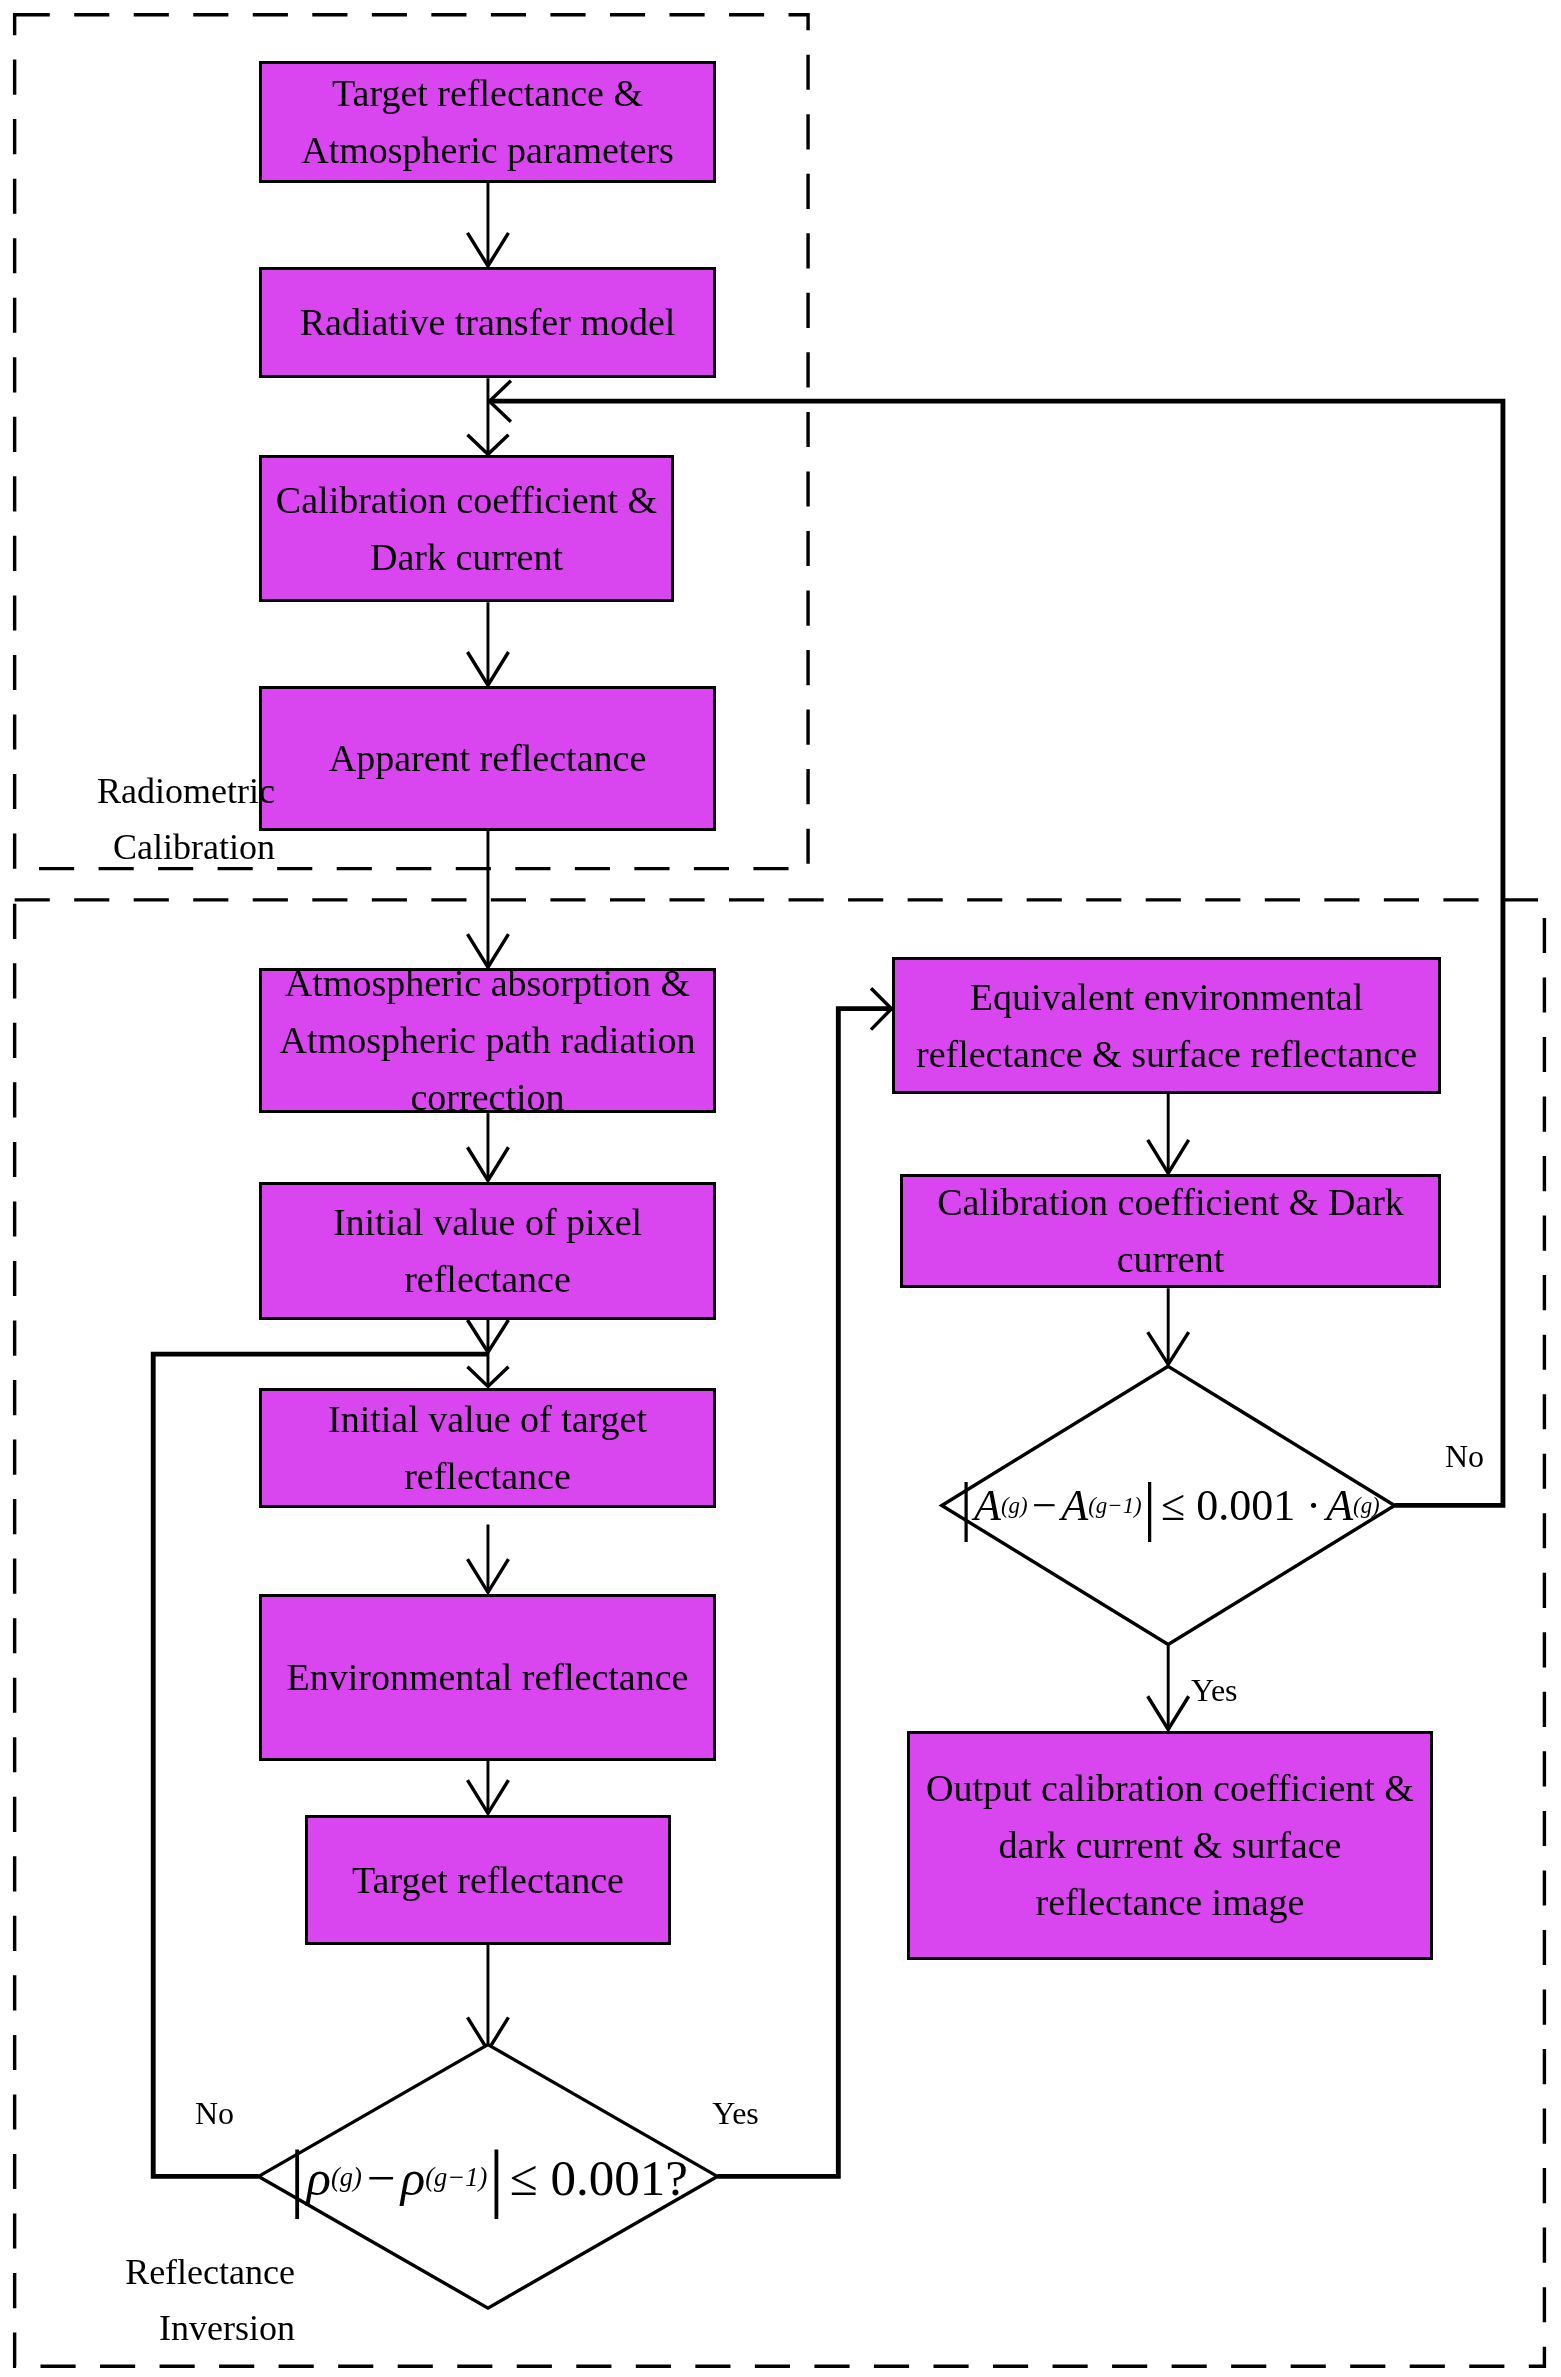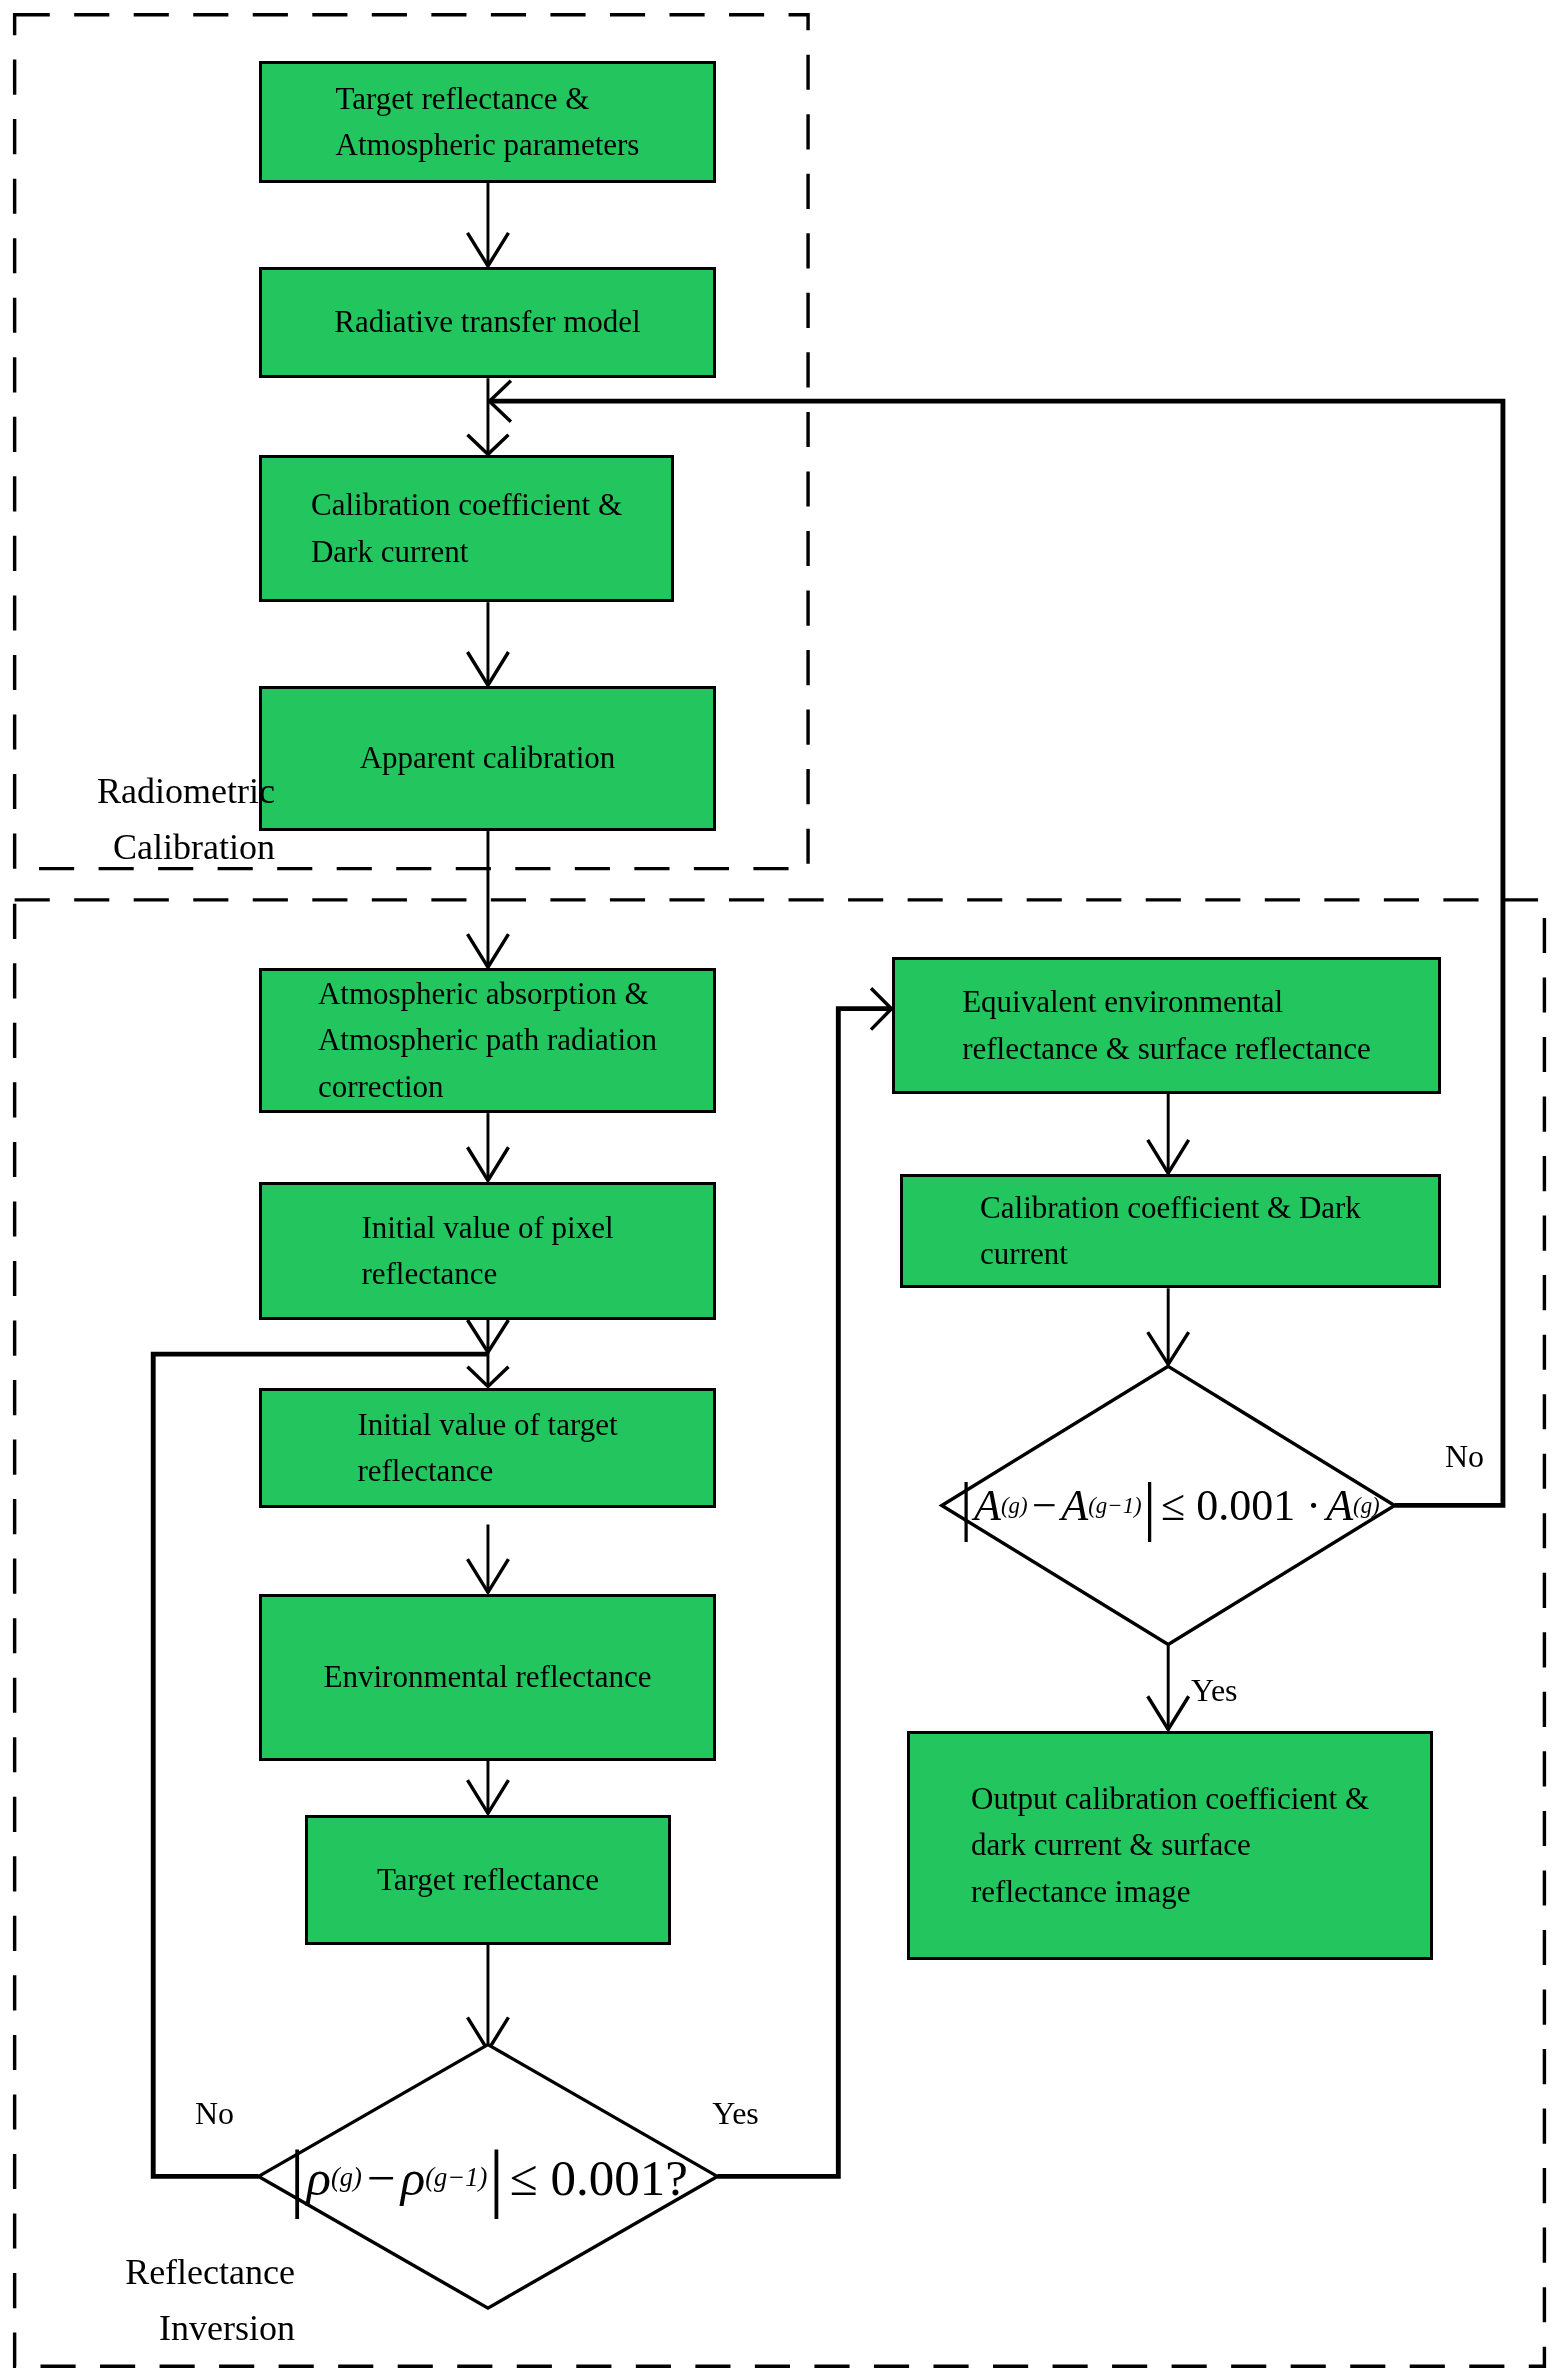--- a/index.html
+++ b/index.html
@@ -9,24 +9,25 @@
     background:#ffffff;
     font-family:"Liberation Serif","DejaVu Serif",serif;
     color:#000;
     overflow:hidden;
   }
   #wires{position:absolute;left:0;top:0;z-index:0;}
   .box{
     position:absolute;
     box-sizing:border-box;
     border:3.9px solid #000;
-    background:#22c55e;
+    background:#d946ef;
     display:flex;align-items:center;justify-content:center;
+    text-align:center;
     white-space:pre-line;
-    font-size:31px;line-height:1.5;
+    font-size:38px;line-height:1.5;
     z-index:2;
   }
   .rlabel{
     position:absolute;
     white-space:pre-line;
     font-size:36px;line-height:1.55;
     text-align:right;
     z-index:2;
   }
   .lbl{
@@ -108,21 +109,21 @@
   </svg>
 
   <div class="box" style="left:259px;top:61px;width:457px;height:122px">Target reflectance &amp;
 Atmospheric parameters</div>
 
   <div class="box" style="left:259px;top:267px;width:457px;height:111px">Radiative transfer model</div>
 
   <div class="box" style="left:259px;top:455px;width:415px;height:147px">Calibration coefficient &amp;
 Dark current</div>
 
-  <div class="box" style="left:259px;top:686px;width:457px;height:145px">Apparent calibration</div>
+  <div class="box" style="left:259px;top:686px;width:457px;height:145px">Apparent reflectance</div>
 
   <div class="box" style="left:259px;top:968px;width:457px;height:145px">Atmospheric absorption &amp;
 Atmospheric path radiation
 correction</div>
 
   <div class="box" style="left:259px;top:1182px;width:457px;height:138px">Initial value of pixel
 reflectance</div>
 
   <div class="box" style="left:259px;top:1388px;width:457px;height:120px">Initial value of target
 reflectance</div>

